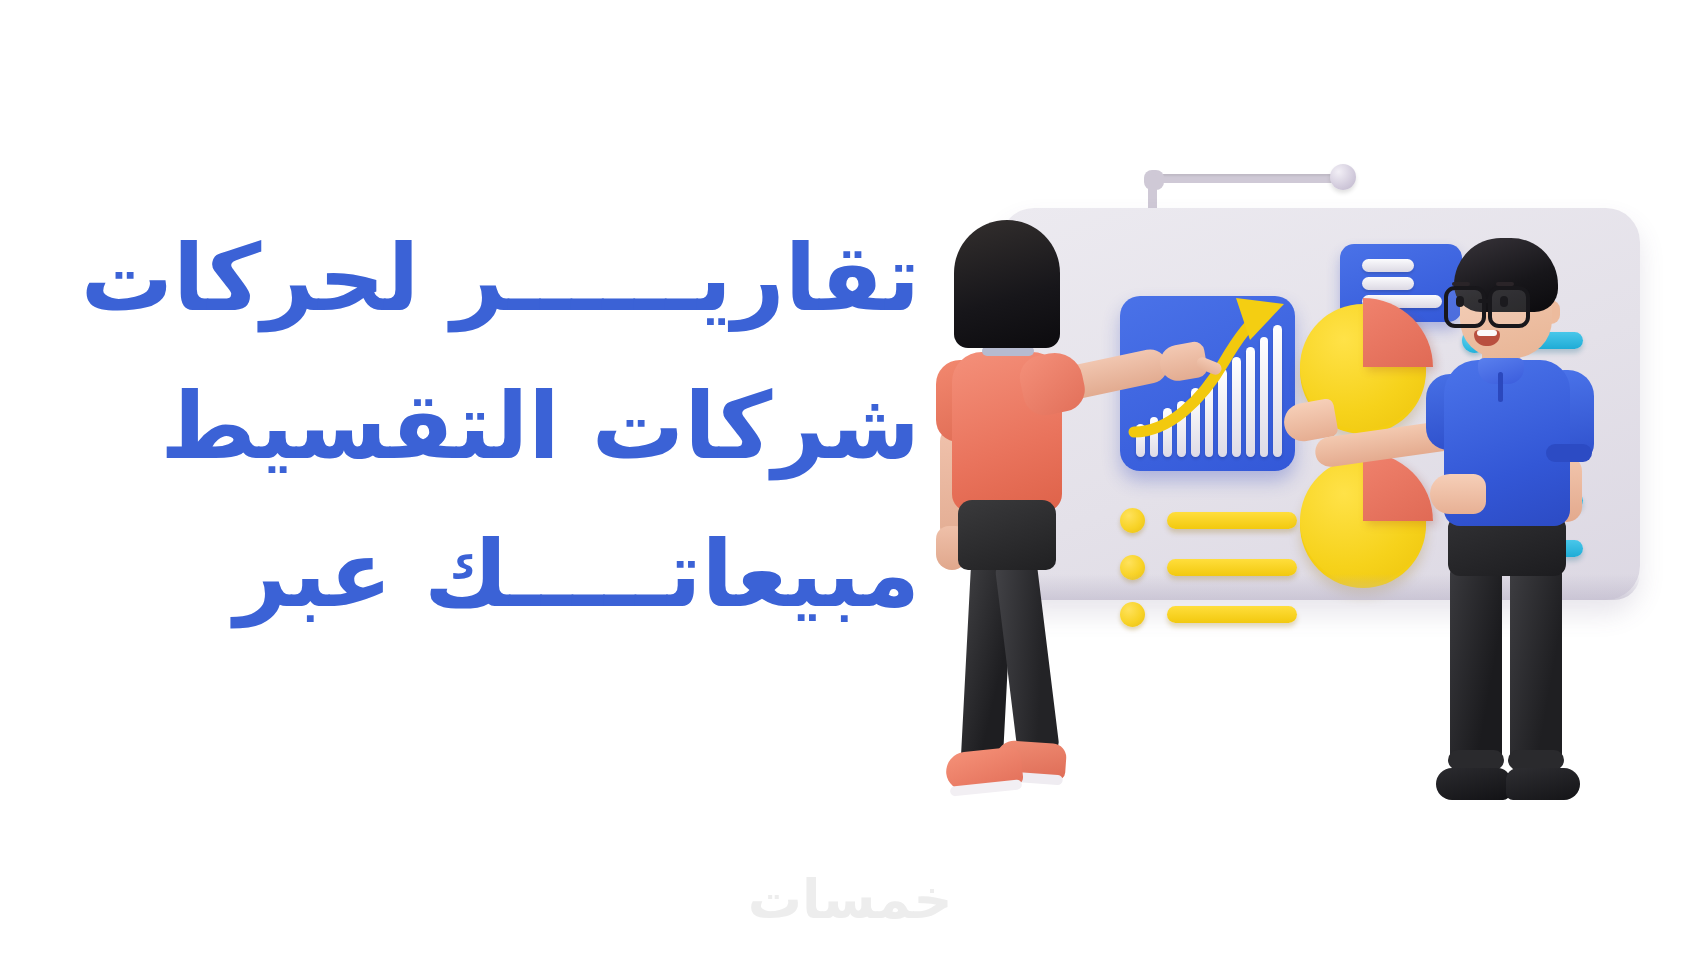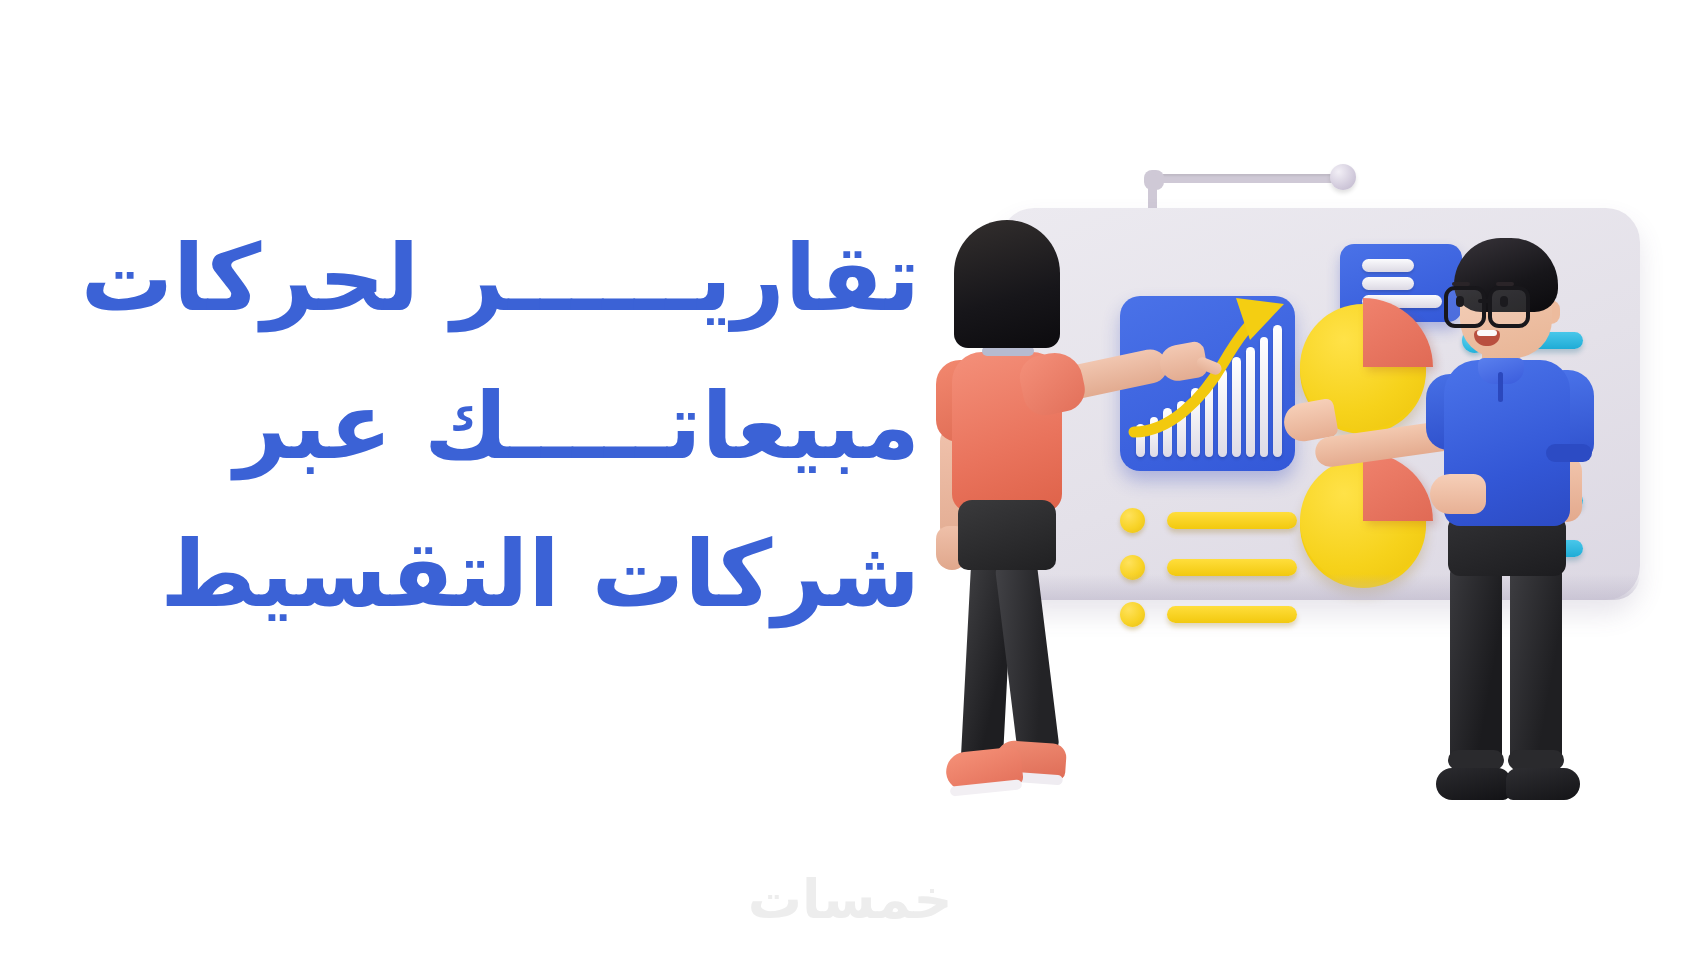--- a/index.html
+++ b/index.html
@@ -407,22 +407,22 @@
     border-radius:12px 16px 16px 7px; z-index:6;
   }
 </style>
 </head>
 <body>
 
 <div id="canvas">
 
   <div class="headline">
     <span class="headline-line">تقاريــــــر لحركات</span>
+    <span class="headline-line">شركات التقسيط</span>
     <span class="headline-line">مبيعاتـــــك عبر</span>
-    <span class="headline-line">شركات التقسيط</span>
   </div>
 
   <div class="watermark">خمسات</div>
 
   <div class="stage">
 
     <div class="connector">
       <div class="conn-line"></div>
       <div class="conn-elbow"></div>
       <div class="conn-stem"></div>

